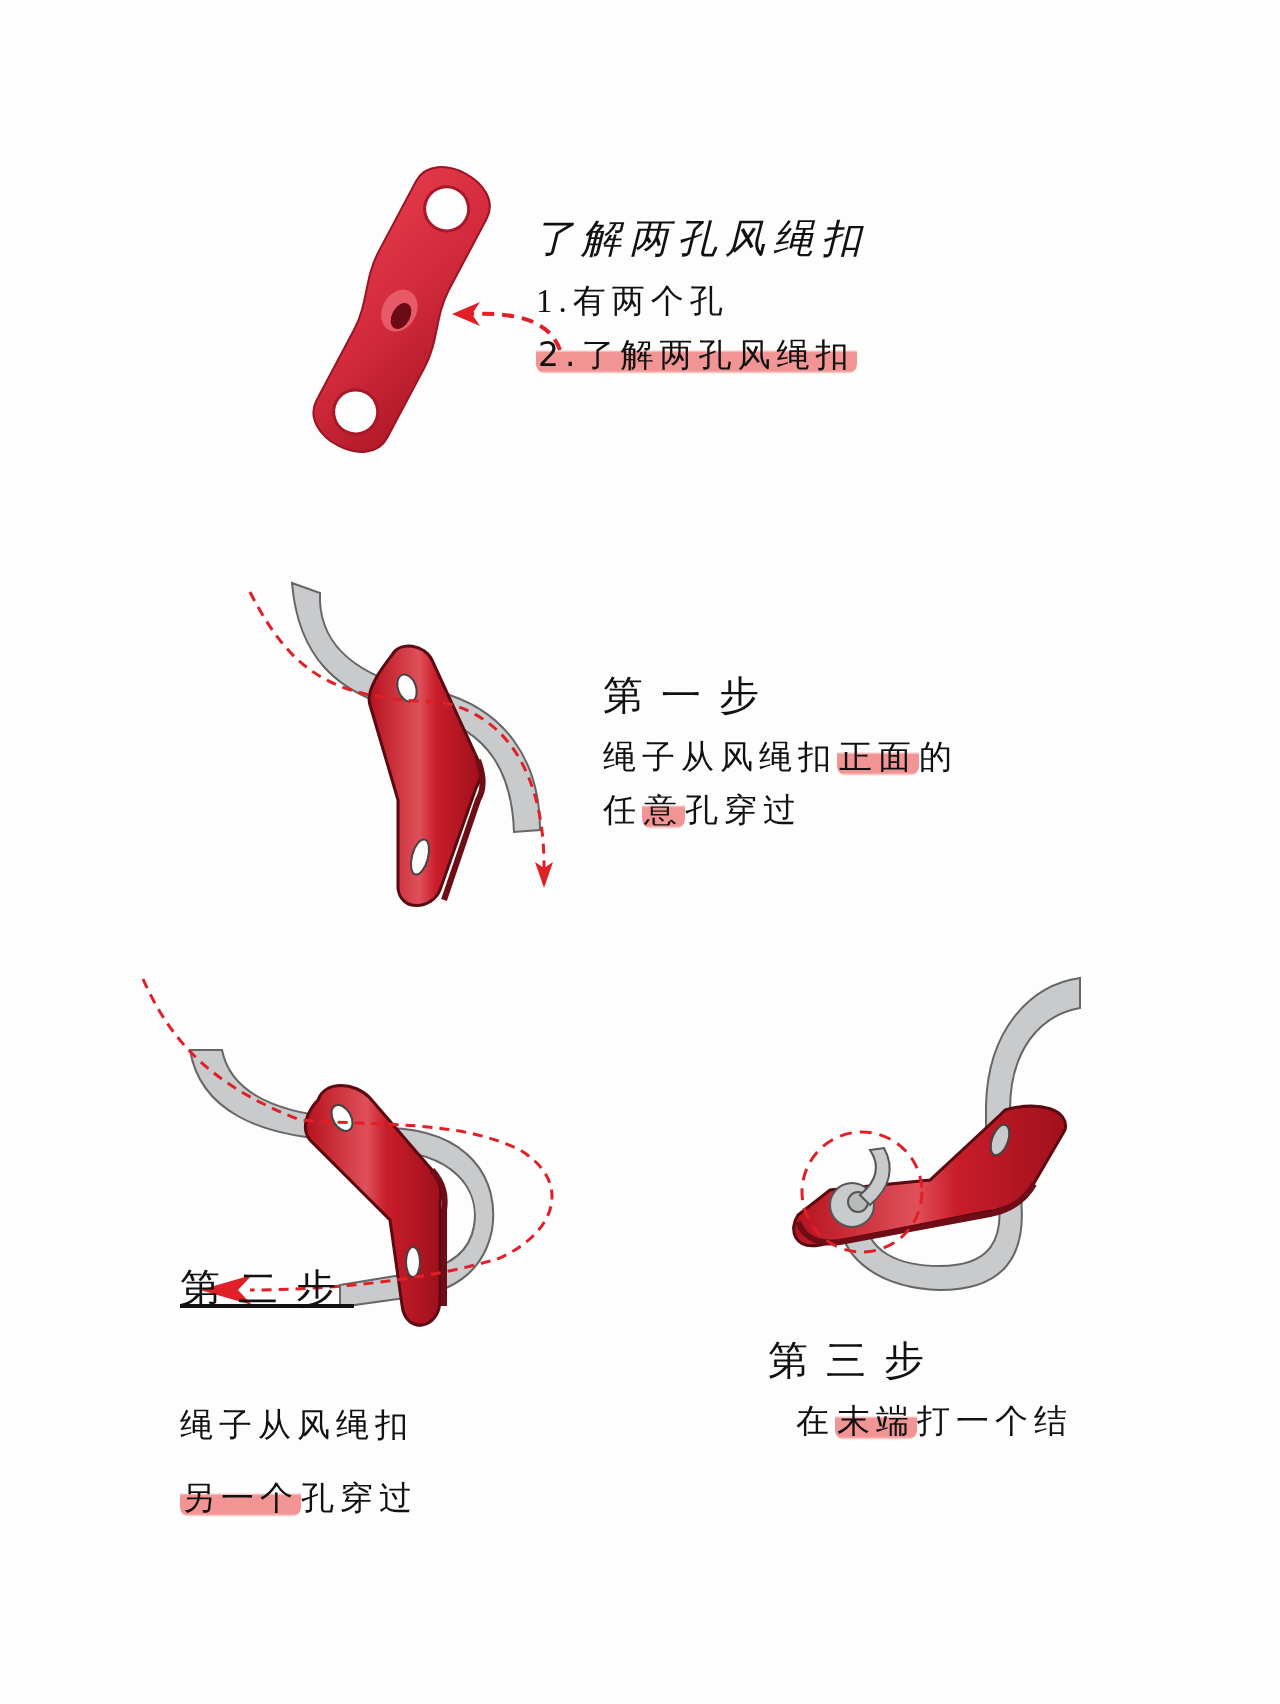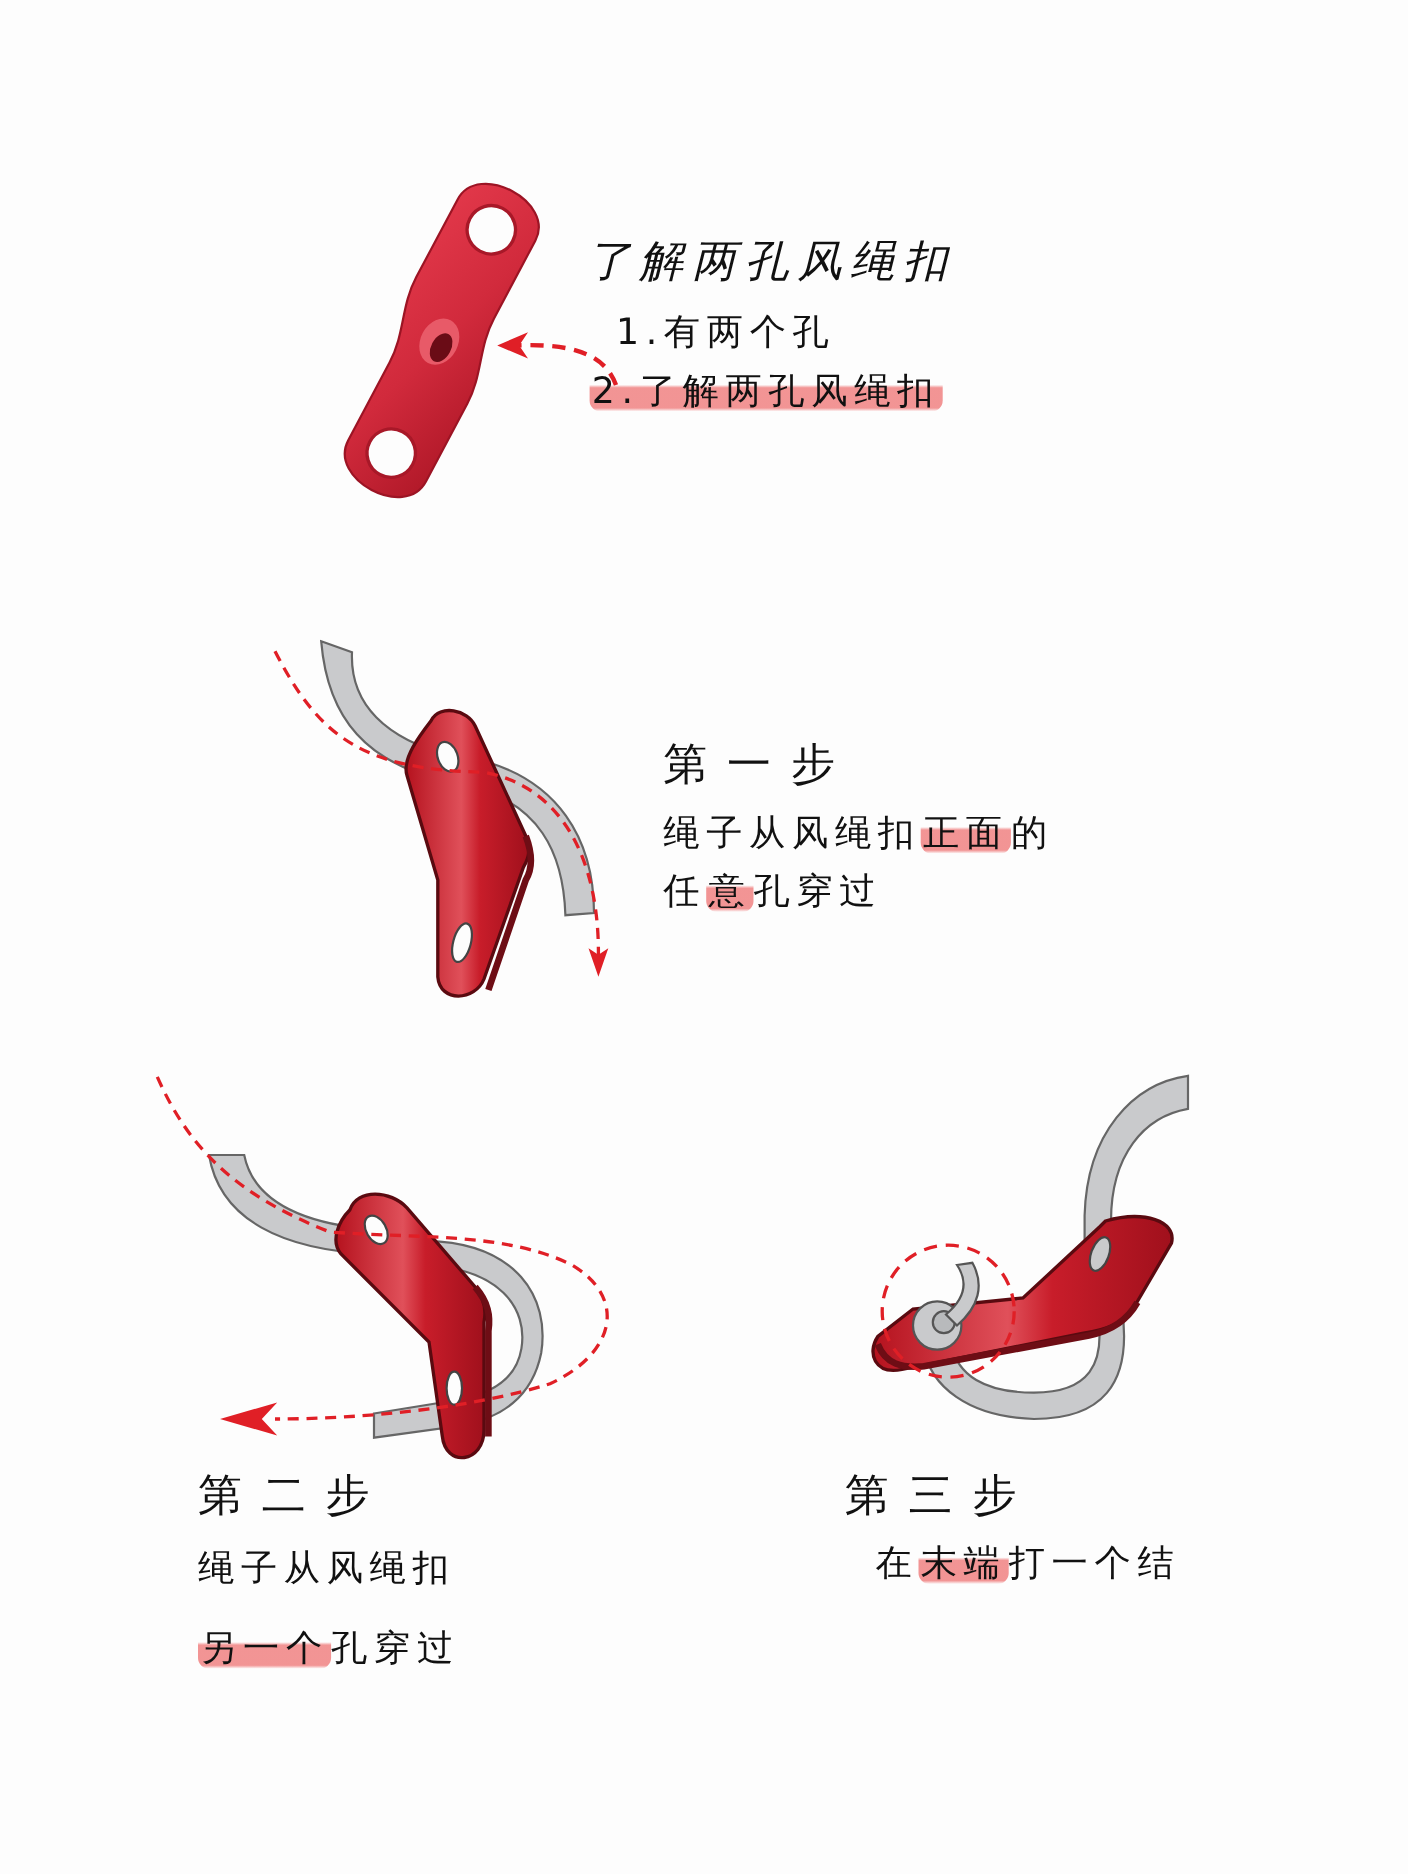--- a/index.html
+++ b/index.html
@@ -105,34 +105,34 @@
 
     <circle cx="852" cy="1205" r="22" fill="#c9cacc" stroke="#555" stroke-width="2"></circle>
     <circle cx="858" cy="1202" r="10" fill="#b8babc" stroke="#555" stroke-width="2"></circle>
     <path d="M 860 1195 C 878 1180 880 1165 870 1150 L 884 1148 C 895 1168 890 1188 870 1205 Z" fill="#c9cacc" stroke="#555" stroke-width="2"></path>
 
     <circle cx="862" cy="1192" r="60" fill="none" stroke="#e01f26" stroke-width="3" stroke-dasharray="12 8"></circle>
   </g>
 </svg>
 
 <div class="abs title" style="left:533px;top:218px;font-style:italic;">了解两孔风绳扣</div>
-<div class="abs line" style="left:560px;top:285px;">1.有两个孔</div>
+<div class="abs line" style="left:536px;top:285px;font-family:Liberation Serif, serif;">1.有两个孔</div>
 <div class="abs line" style="left:536px;top:338px;">
   <span class="hl"><span>2.</span><span>了解两孔风绳扣</span></span>
 </div>
 
 <div class="abs title" style="left:603px;top:675px;letter-spacing:18px;text-align:center;">第一步</div>
 <div class="abs line" style="left:603px;top:740px;">
   <span>绳子从风绳扣</span><span class="hl">正面</span><span>的</span>
 </div>
 <div class="abs line" style="left:603px;top:793px;">
   <span>任</span><span class="hl">意</span><span>孔穿过</span>
 </div>
 
-<div class="abs title" style="left:180px;top:1340px;letter-spacing:18px;">第二步</div>
+<div class="abs title" style="left:180px;top:1268px;letter-spacing:18px;text-decoration:underline;">第二步</div>
 <div class="abs line" style="left:180px;top:1408px;">绳子从风绳扣</div>
 <div class="abs line" style="left:180px;top:1460px;margin-top:21px;">
   <span class="hl">另一个</span><span>孔穿过</span>
 </div>
 
 <div class="abs title" style="left:768px;top:1340px;letter-spacing:18px;">第三步</div>
 <div class="abs line" style="left:796px;top:1404px;">
   <span>在</span><span class="hl">末端</span><span>打一个结</span>
 </div>
 

